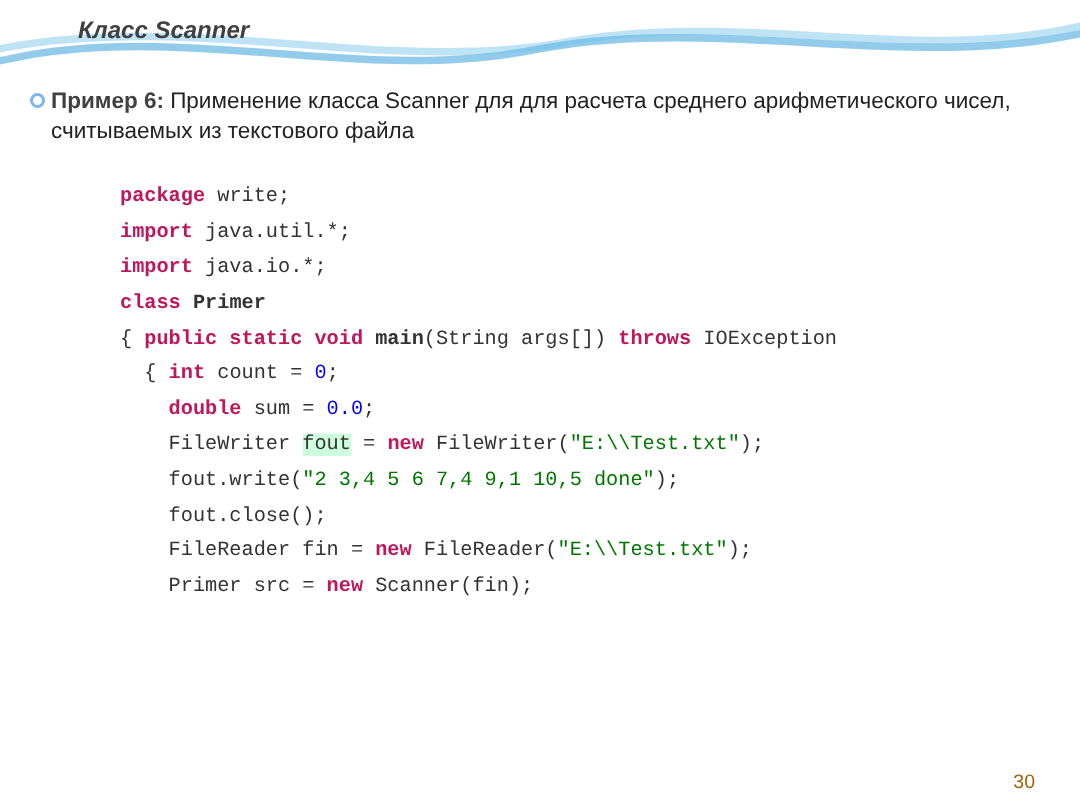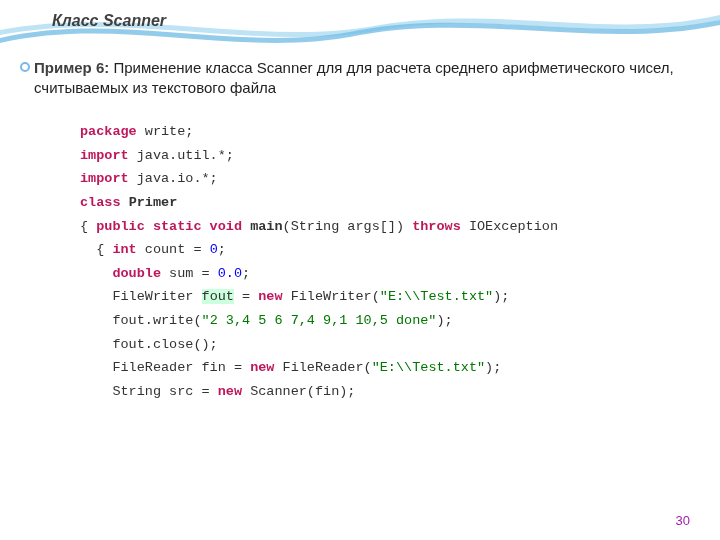--- a/index.html
+++ b/index.html
@@ -60,21 +60,21 @@
   .kw { color: #be185d; font-weight: bold; }
   .bold { font-weight: bold; }
   .str { color: #007700; }
   .num { color: #0000ff; }
   .hi { background: #ccffdd; }
   .pagenum {
     position: absolute;
     right: 30px;
     bottom: 12px;
     font-size: 13px;
-    color: #a21caf;
+    color: #a16207;
   }
 </style>
 </head>
 <body>
 
 <svg class="wave" viewBox="0 0 720 60" preserveAspectRatio="none">
   <path d="M0,38 C120,10 240,55 360,30 C480,8 600,45 720,20 L720,25 C600,50 480,13 360,35 C240,60 120,15 0,43 Z" fill="#3aa0d8" opacity="0.55"></path>
   <path d="M0,30 C130,5 260,48 380,25 C500,5 610,40 720,15 L720,20 C610,45 500,10 380,30 C260,53 130,10 0,35 Z" fill="#6fc2e8" opacity="0.45"></path>
 </svg>
 
@@ -90,15 +90,15 @@
 <span class="kw">import</span><span> java.util.*;</span>
 <span class="kw">import</span><span> java.io.*;</span>
 <span class="kw">class</span><span> </span><span class="bold">Primer</span>
 <span>{ </span><span class="kw">public static void</span><span> </span><span class="bold">main</span><span>(String args[]) </span><span class="kw">throws</span><span> IOException</span>
 <span>  { </span><span class="kw">int</span><span> count = </span><span class="num">0</span><span>;</span>
 <span>    </span><span class="kw">double</span><span> sum = </span><span class="num">0.0</span><span>;</span>
 <span>    FileWriter </span><span class="hi">fout</span><span> = </span><span class="kw">new</span><span> FileWriter(</span><span class="str">"E:\\Test.txt"</span><span>);</span>
 <span>    fout.write(</span><span class="str">"2 3,4 5 6 7,4 9,1 10,5 done"</span><span>);</span>
 <span>    fout.close();</span>
 <span>    FileReader fin = </span><span class="kw">new</span><span> FileReader(</span><span class="str">"E:\\Test.txt"</span><span>);</span>
-<span>    String src = </span><span class="kw">new</span><span> Scanner(fin);</span></div>
+<span>    Primer src = </span><span class="kw">new</span><span> Scanner(fin);</span></div>
 
 <div class="pagenum">30</div>
 
 </body></html>

